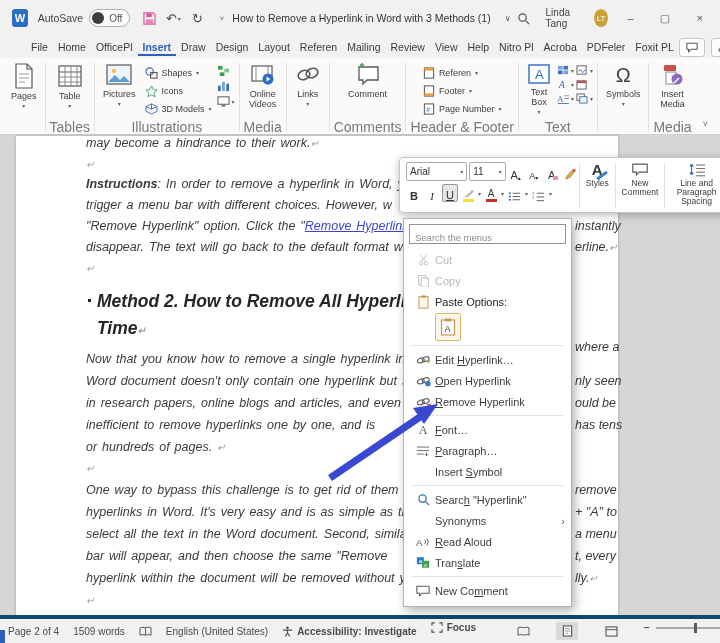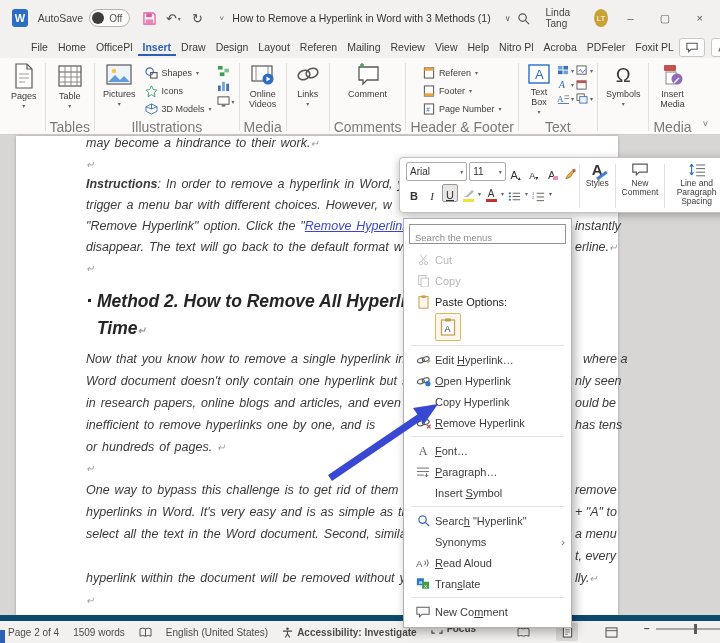--- a/index.html
+++ b/index.html
@@ -111,21 +111,21 @@
   .msub{font-size:11px;color:#666;margin-left:4px;}
   .mdivider{height:1px;background:#e3e2e1;margin:3px 7px;}
   .pasterow{height:30px;display:flex;align-items:center;padding-left:31px;}
   .pastethumb{width:24px;height:26px;border:1px solid #e0b55f;border-radius:2px;background:#fdf6ea;
               display:flex;align-items:center;justify-content:center;cursor:pointer;}
 
   
   .annot{position:absolute;top:0;left:0;z-index:9;pointer-events:none;}
 
   
-  .statusbar{position:absolute;left:0;right:0;bottom:0;height:28px;background:#f2f1f0;border-top:6px solid #0c4a6e;
+  .statusbar{position:absolute;left:0;right:0;bottom:0;height:28px;background:#f2f1f0;border-top:4px solid #0c4a6e;
              display:flex;align-items:center;padding:0 8px;box-sizing:border-box;font-size:10px;color:#4c4b4a;}
   .sb-item{margin-right:14px;display:flex;align-items:center;gap:4px;cursor:pointer;white-space:nowrap;}
   .sb-bold{font-weight:bold;}
   .sb-right{margin-left:auto;display:flex;align-items:flex-start;gap:22px;font-weight:bold;}
   .viewbtn{width:22px;height:18px;display:flex;align-items:center;justify-content:center;cursor:pointer;border-radius:2px;}
   .viewbtn.sel{background:#dbd9d7;}
   .zoomctl{display:flex;align-items:center;gap:6px;}
   .zoomtrack{width:70px;height:2px;background:#a9a8a6;position:relative;}
   .zoomthumb{position:absolute;left:55%;top:-4px;width:3px;height:10px;background:#5c5b5a;cursor:pointer;}
   .corner-artifact{position:absolute;left:0;bottom:0;width:5px;height:13px;background:#2b5fb8;z-index:10;}
@@ -501,35 +501,36 @@
         <div class="dline" style="top: 41px;"><span class="sg-b">Instructions</span><span class="sg-n">: In order to remove a hyperlink in Word, y</span></div>
         <div class="dline" style="top: 62px;"><span class="sg-n">trigger a menu bar with different choices. However, w</span></div>
         <div class="dline" style="top: 83px;"><span class="sg-n">"Remove Hyperlink" option. Click the "</span><span class="sg-l">Remove Hyperlink</span></div>
         <div class="dright" style="top: 83px;"><span class="sg-n">instantly</span></div>
         <div class="dline" style="top: 104px;"><span class="sg-n">disappear. The text will go back to the default format wit</span></div>
         <div class="dright" style="top: 104px;"><span class="sg-n">erline.</span><span class="sg-m">↵</span></div>
         <div class="dline" style="top: 125px;"><span class="sg-m">↵</span></div>
         <div class="dline dhead" style="top: 155px;"><span class="sg-n">Method 2. How to Remove All Hyperlin</span></div>
         <div class="dline dhead" style="top: 182px;"><span class="sg-n">Time</span><span class="sg-m">↵</span></div>
         <div class="dline" style="top: 216px;"><span class="sg-n">Now that you know how to remove a single hyperlink in W</span></div>
-        <div class="dright" style="top: 216px; margin-left: 8px;"><span class="sg-n">where a</span></div>
+        <div class="dright" style="top: 204px;"><span class="sg-n">where a</span></div>
         <div class="dline" style="top: 238px;"><span class="sg-n">Word document doesn't only contain one hyperlink but s</span></div>
         <div class="dright" style="top: 238px;"><span class="sg-n">nly seen</span></div>
         <div class="dline" style="top: 260px;"><span class="sg-n">in research papers, online blogs and articles, and even</span></div>
         <div class="dright" style="top: 260px;"><span class="sg-n">ould be</span></div>
         <div class="dline" style="top: 282px;"><span class="sg-n">inefficient to remove hyperlinks one by one, and is</span></div>
         <div class="dright" style="top: 282px;"><span class="sg-n">has tens</span></div>
         <div class="dline" style="top: 304px;"><span class="sg-n">or hundreds of pages. </span><span class="sg-m">↵</span></div>
         <div class="dline" style="top: 325px;"><span class="sg-m">↵</span></div>
         <div class="dline" style="top: 347px;"><span class="sg-n">One way to bypass this challenge is to get rid of them a</span></div>
         <div class="dright" style="top: 347px;"><span class="sg-n">remove</span></div>
         <div class="dline" style="top: 369px;"><span class="sg-n">hyperlinks in Word. It's very easy and is as simple as th</span></div>
         <div class="dright" style="top: 369px;"><span class="sg-n">+ "A" to</span></div>
         <div class="dline" style="top: 391px;"><span class="sg-n">select all the text in the Word document. Second, similar</span></div>
         <div class="dright" style="top: 391px;"><span class="sg-n">a menu</span></div>
+        <div class="dline" style="top: 413px;"><span class="sg-n">bar will appear, and then choose the same "Remove</span></div>
         <div class="dright" style="top: 413px;"><span class="sg-n">t, every</span></div>
         <div class="dline" style="top: 435px;"><span class="sg-n">hyperlink within the document will be removed without yo</span></div>
         <div class="dright" style="top: 435px;"><span class="sg-n">lly.</span><span class="sg-m">↵</span></div>
         <div class="dline" style="top: 457px;"><span class="sg-m">↵</span></div>
       </div>
   </div>
 
   <div class="minitb">
     <div class="mt-left">
       <div class="mt-row">
@@ -676,24 +677,20 @@
         </div>
         <div class="mrow">
           <span class="mico">
             <svg width="15" height="12" viewBox="0 0 17 13">
               <ellipse cx="5.5" cy="7" rx="4" ry="2.6" fill="none" stroke="currentColor" stroke-width="1.3" transform="rotate(-18 5.5 7)"></ellipse>
               <ellipse cx="11" cy="5.5" rx="4" ry="2.6" fill="none" stroke="currentColor" stroke-width="1.3" transform="rotate(-18 11 5.5)"></ellipse>
               <circle cx="13.5" cy="9.5" r="3" fill="#2e77d0"></circle>
             </svg>
           </span>
           <span class="mlabel"><u>O</u>pen Hyperlink</span>
-        </div>
-        <div class="mrow">
-          <span class="mico"></span>
-          <span class="mlabel">Copy Hyperlink</span>
         </div>
         <div class="mrow">
           <span class="mico">
             <svg width="15" height="12" viewBox="0 0 17 13">
               <ellipse cx="5.5" cy="7" rx="4" ry="2.6" fill="none" stroke="currentColor" stroke-width="1.3" transform="rotate(-18 5.5 7)"></ellipse>
               <ellipse cx="11" cy="5.5" rx="4" ry="2.6" fill="none" stroke="currentColor" stroke-width="1.3" transform="rotate(-18 11 5.5)"></ellipse>
               <path d="M12.5 8.5 l4 4 M16.5 8.5 l-4 4" stroke="#c0504d" stroke-width="1.4"></path>
             </svg>
           </span>
           <span class="mlabel"><u>R</u>emove Hyperlink</span>

